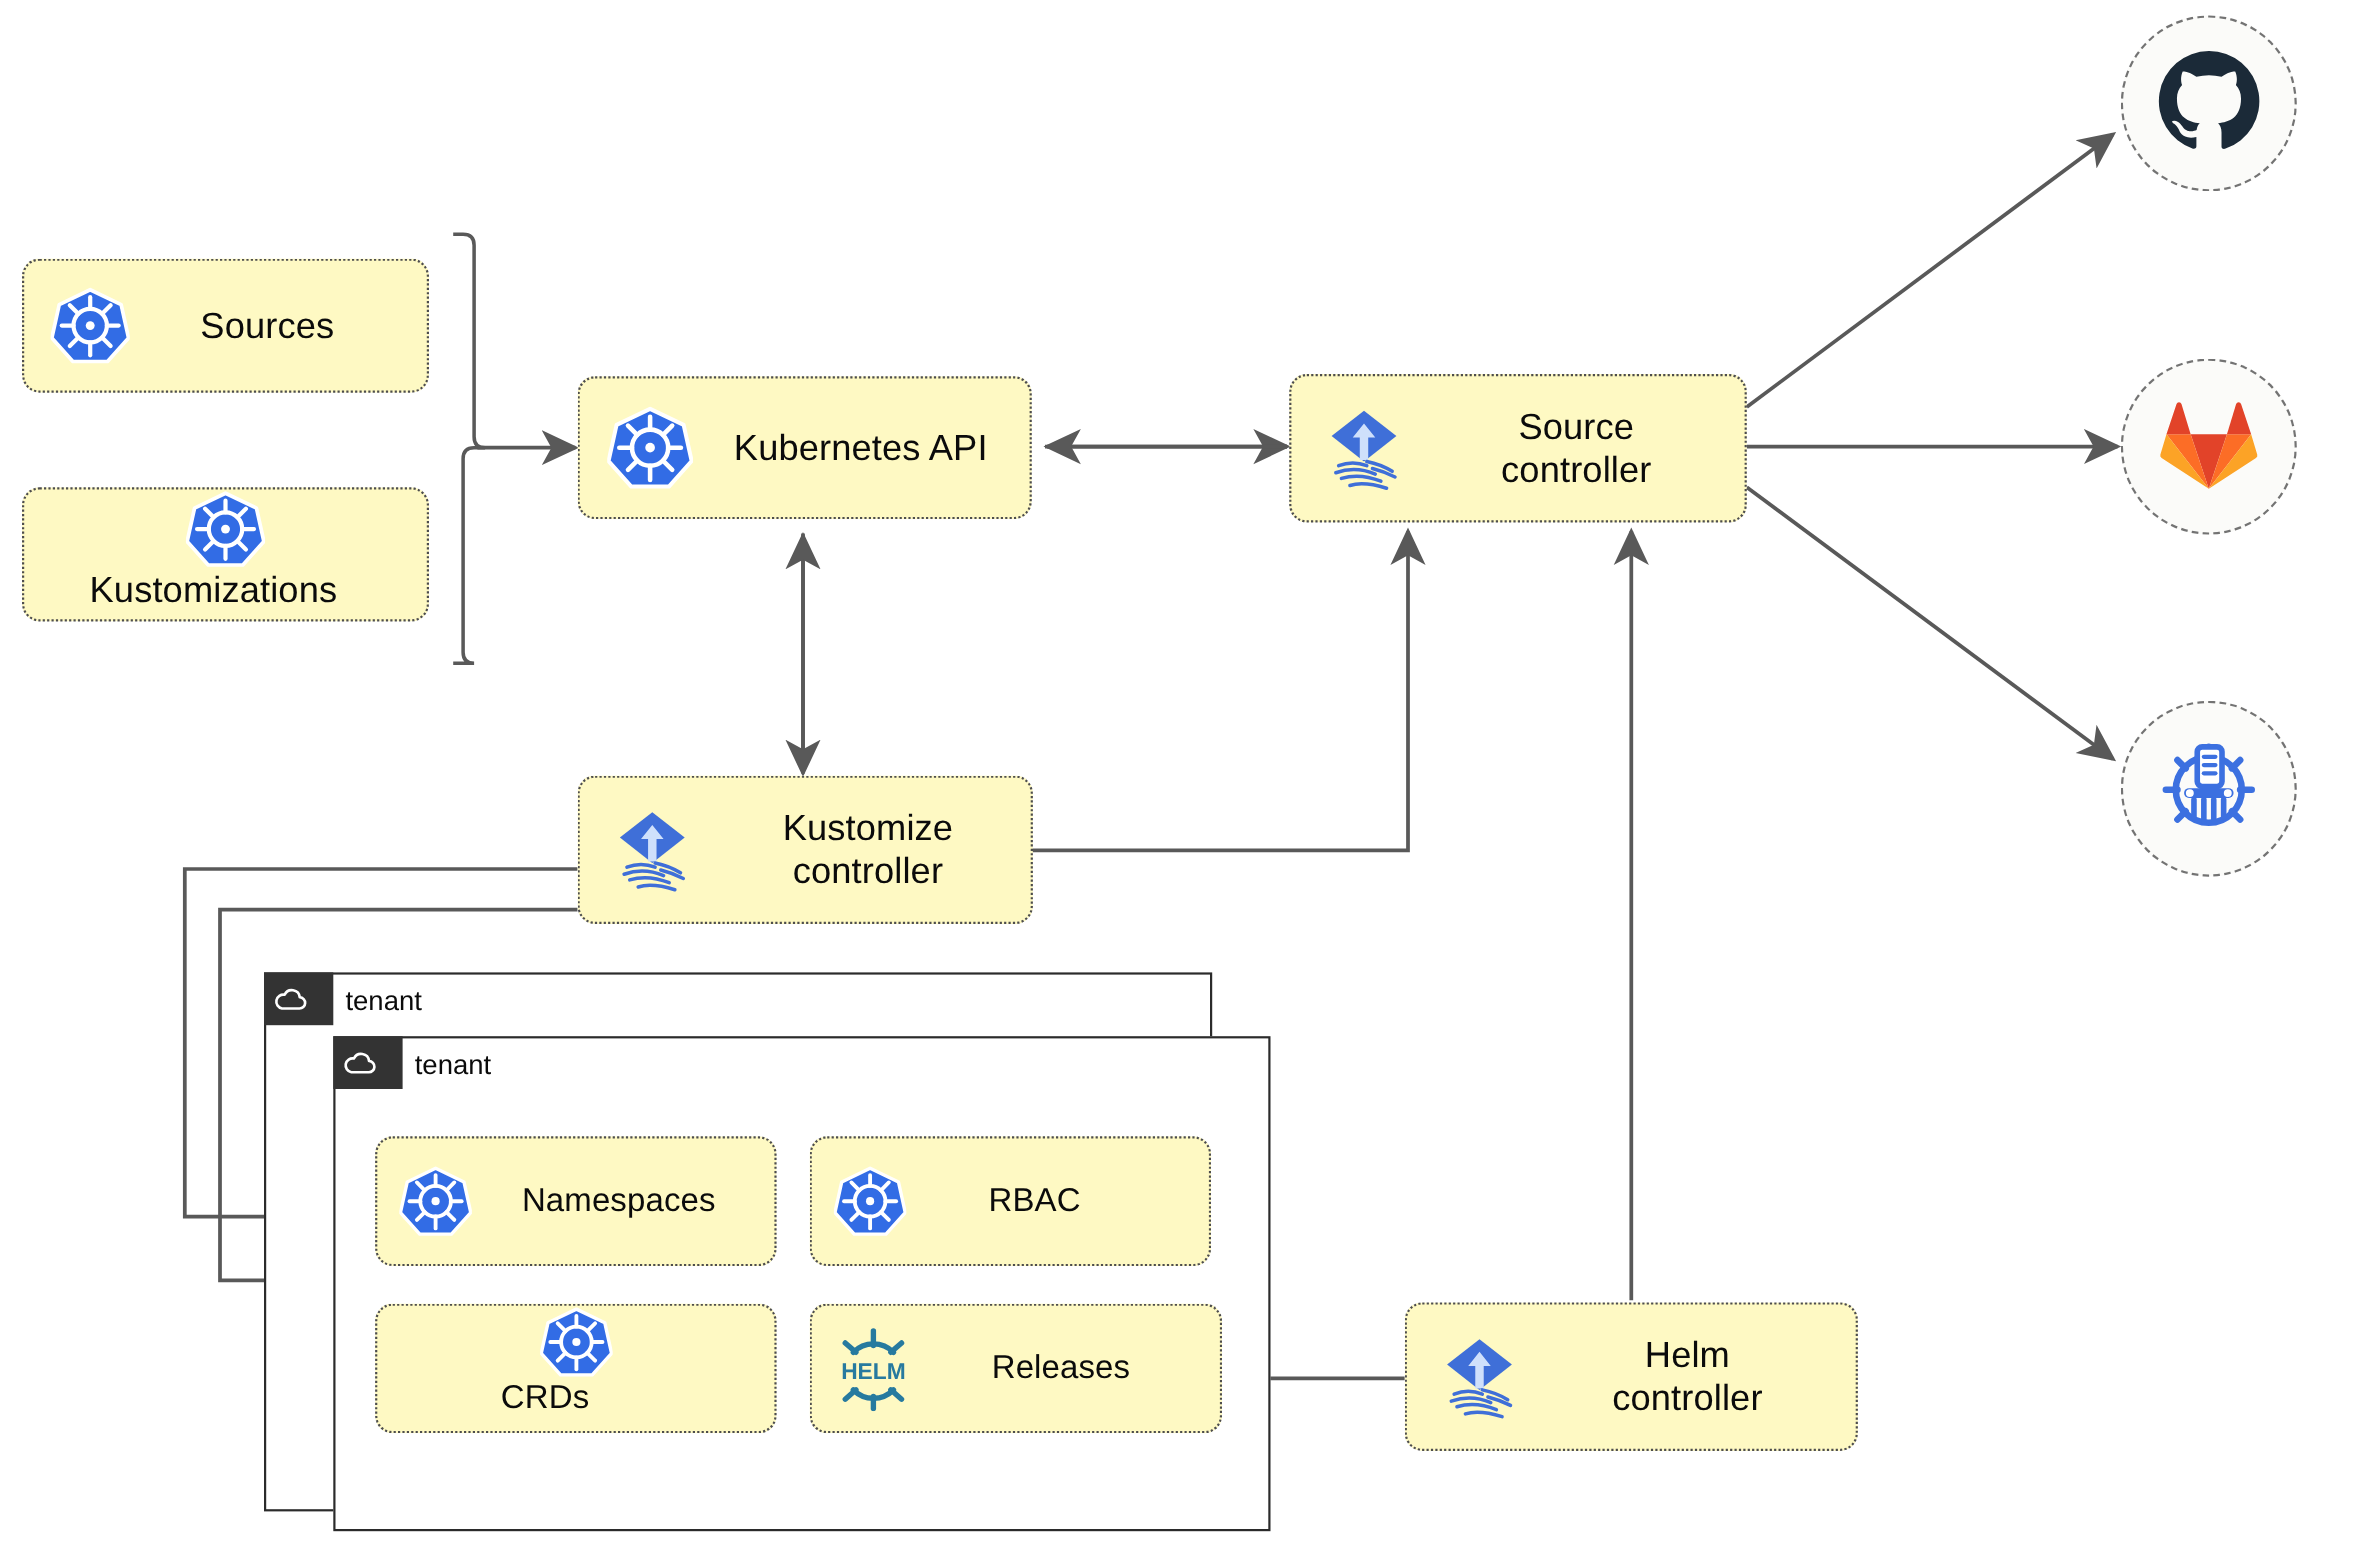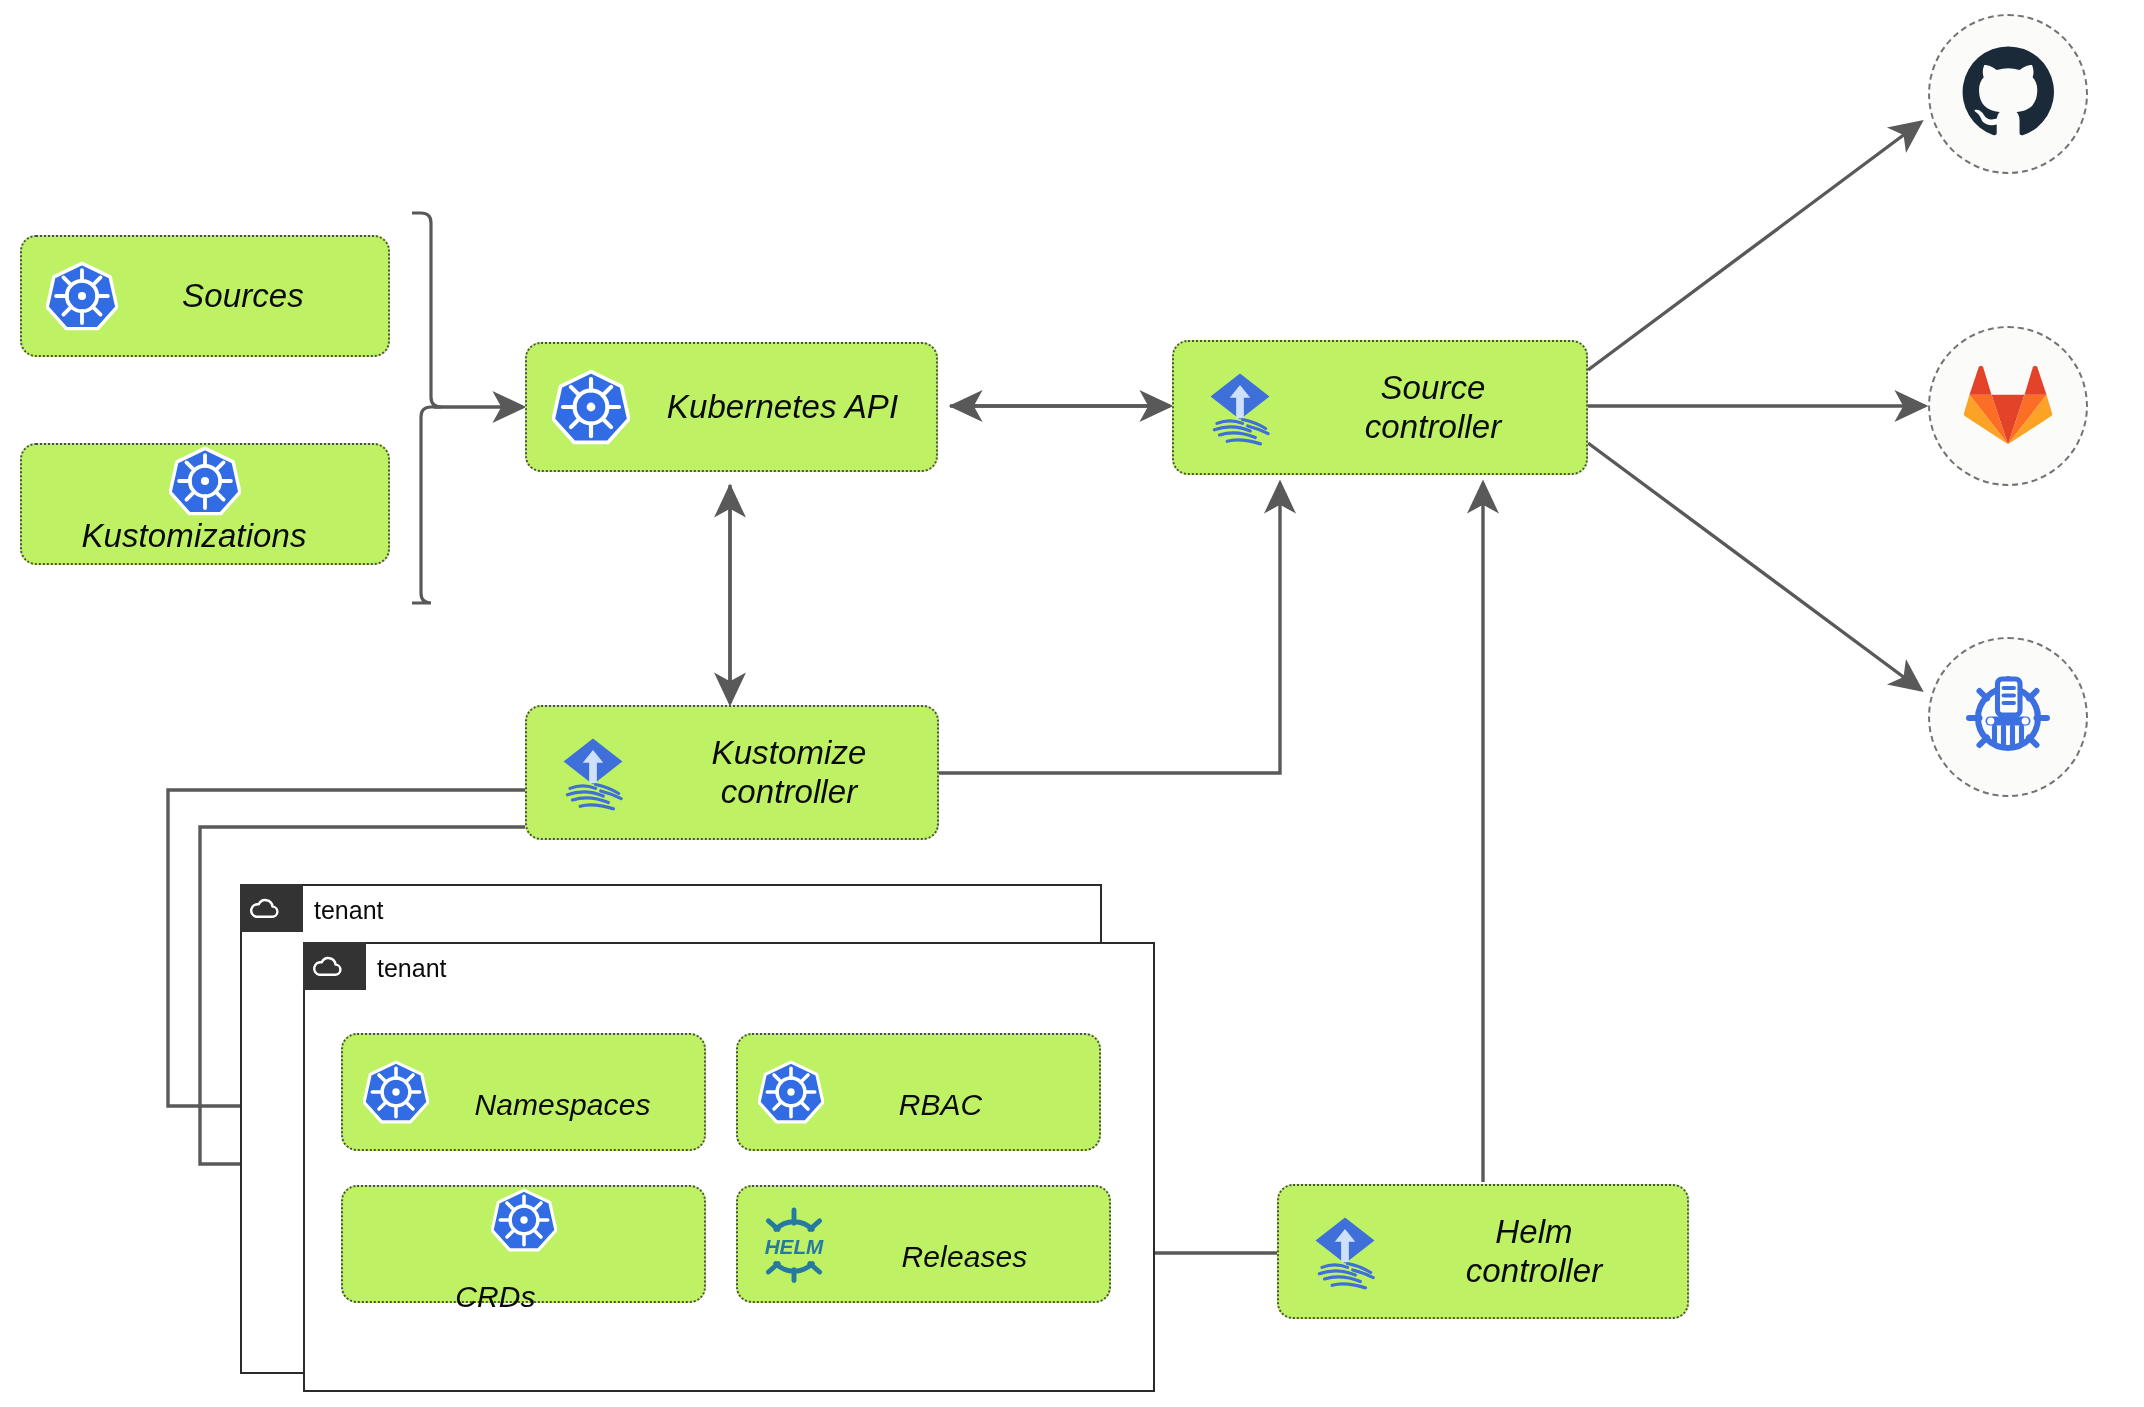--- a/index.html
+++ b/index.html
@@ -4,39 +4,38 @@
 <style>
   html,body{margin:0;padding:0;background:#ffffff;}
   body{font-family:"Liberation Sans",sans-serif;}
   #canvas{position:relative;width:2144px;height:1407px;background:#ffffff;overflow:hidden;}
   svg.edges{position:absolute;left:0;top:0;width:2144px;height:1407px;pointer-events:none;}
 
   
   .card{
     position:absolute;
     box-sizing:border-box;
-    background:#bef264;
+    background:#fef9c3;
     border:2.5px dotted #4d4d4d;
     border-radius:16px;
     display:flex;
     align-items:center;
     z-index:5;
-    font-style:italic;
   }
   .card .ico{flex:0 0 auto;display:flex;align-items:center;justify-content:center;}
   .card .lbl{
     flex:1 1 auto;
     text-align:center;
     color:#0b0b0b;
     font-size:33px;
     line-height:1.18;
     letter-spacing:.1px;
     white-space:pre-line;
   }
-  .card.small .lbl{font-size:30px;margin-top:26px;}
+  .card.small .lbl{font-size:30px;}
 
   
   .circ{
     position:absolute;
     box-sizing:border-box;
     width:160px;height:160px;
     border:2.5px dashed #737373;
     border-radius:50%;
     background:#fbfbf9;
     display:flex;align-items:center;justify-content:center;

